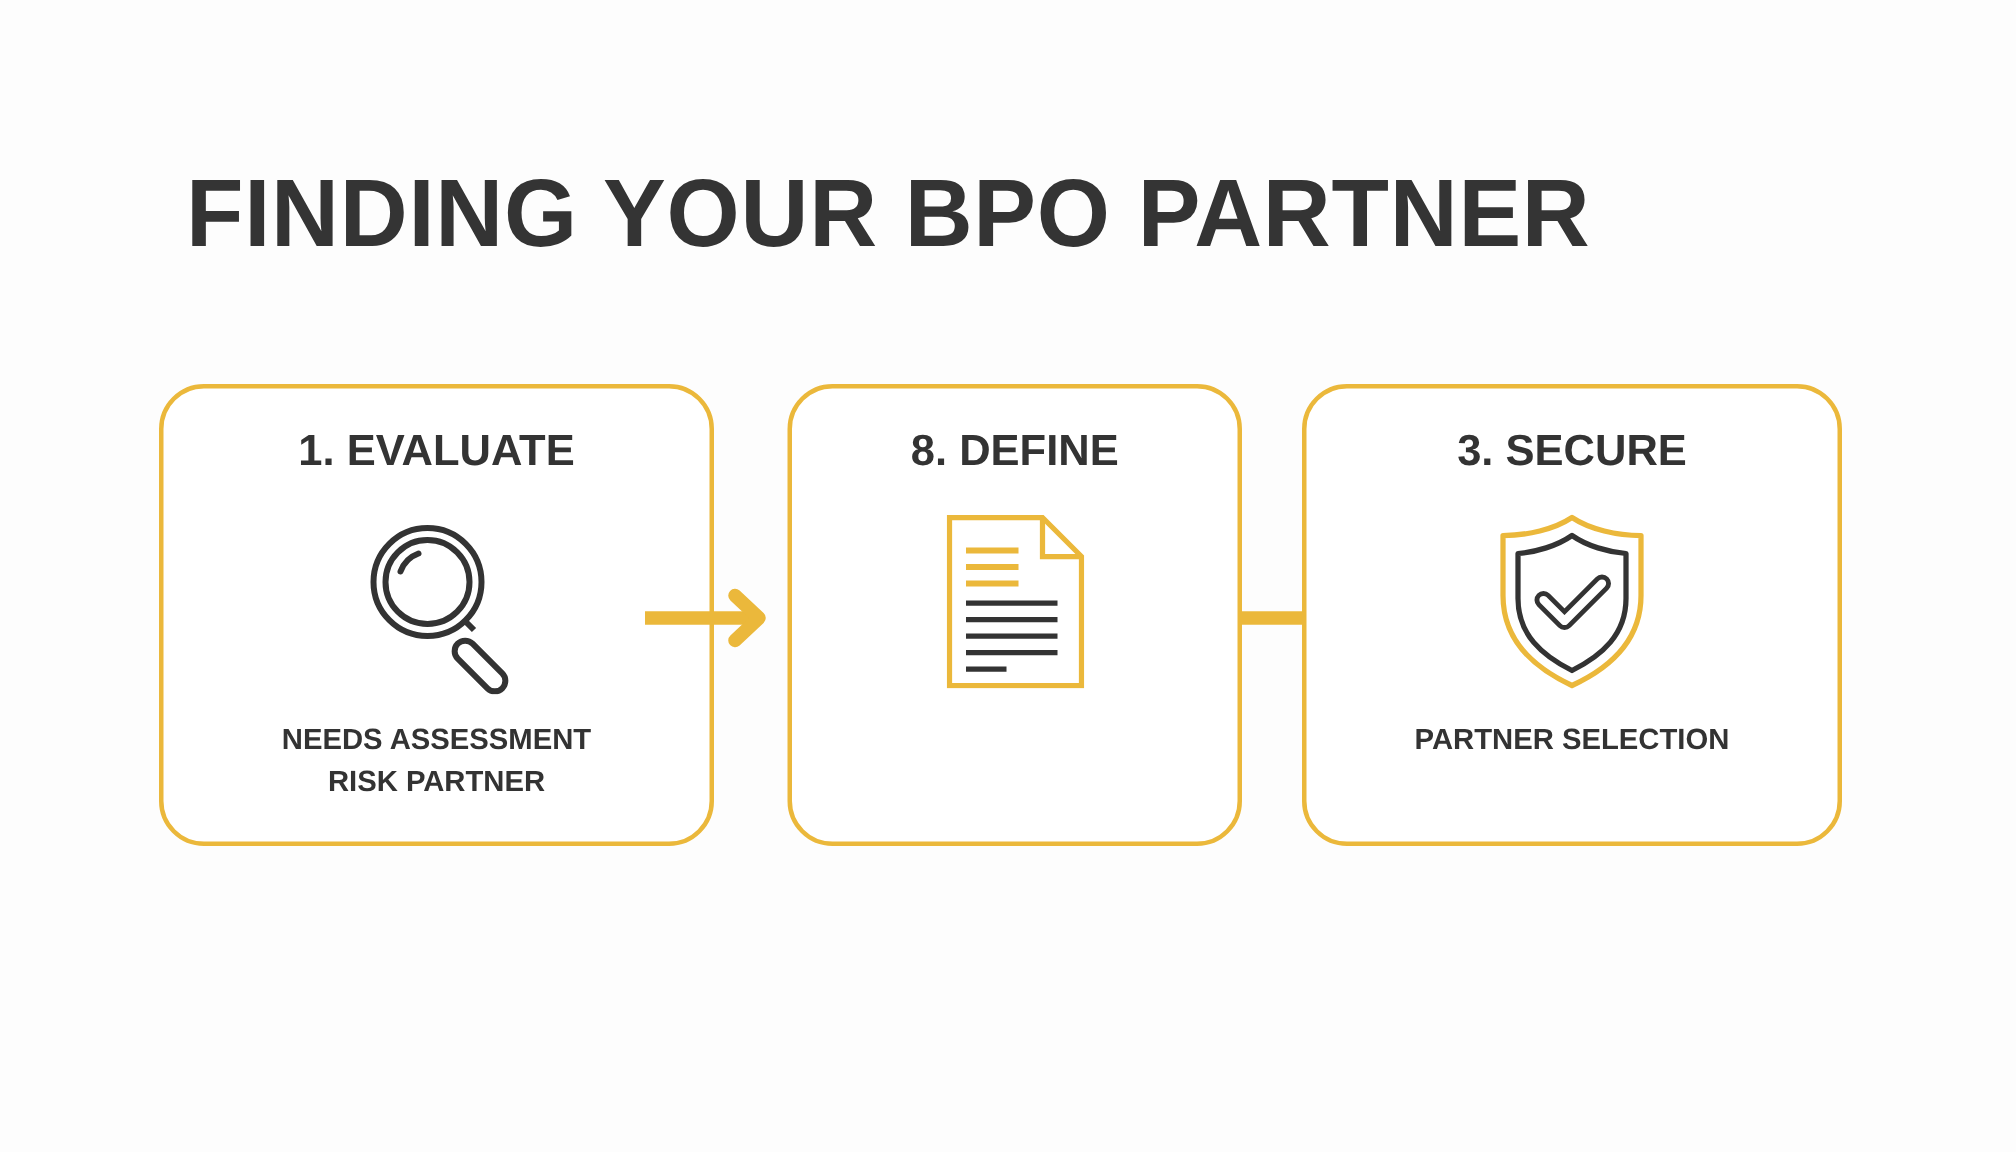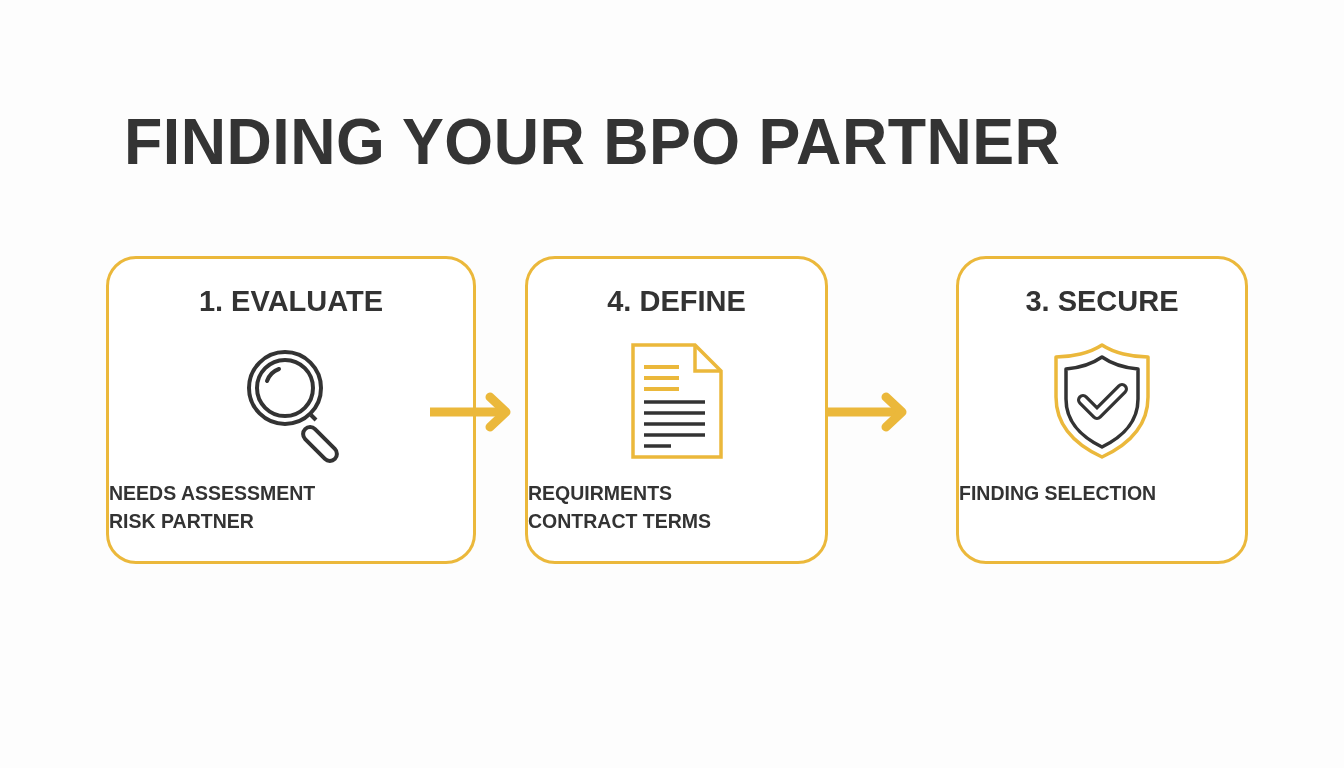--- a/index.html
+++ b/index.html
@@ -33,21 +33,21 @@
       position: absolute;
       top: 256px;
       height: 308px;
       box-sizing: border-box;
       border: 3.5px solid #ebb83b;
       border-radius: 30px;
       background: #ffffff;
     }
     #box1 { left: 106px; width: 370px; }
     #box2 { left: 525px; width: 303px; }
-    #box3 { left: 956px; width: 292px; }
+    #box3 { left: 868px; width: 360px; }
 
     .step-heading {
       position: absolute;
       left: 0;
       right: 0;
       top: 24px;
       text-align: center;
       font-size: 29px;
       font-weight: 700;
       color: #333333;
@@ -57,21 +57,21 @@
     .step-icon {
       position: absolute;
       left: 50%;
       transform: translateX(-50%);
     }
     .step-desc {
       position: absolute;
       left: 0;
       right: 0;
       top: 220px;
-      text-align: left;
+      text-align: center;
       font-size: 19.5px;
       font-weight: 700;
       color: #333333;
       line-height: 28px;
       white-space: nowrap;
     }
     .arrow {
       position: absolute;
       top: 392px;
       width: 84px;
@@ -103,38 +103,34 @@
 </div>
 
 <div class="arrow" id="arrow1">
   <svg width="84" height="40" viewBox="0 0 84 40">
     <line x1="0" y1="20" x2="74" y2="20" stroke="#ebb83b" stroke-width="9"></line>
     <polyline points="60,5 76,20 60,35" fill="none" stroke="#ebb83b" stroke-width="9" stroke-linecap="round" stroke-linejoin="round"></polyline>
   </svg>
 </div>
 
 <div class="step-box" id="box2">
-  <div class="step-heading">4. DEFINE</div>
+  <div class="step-heading">8. DEFINE</div>
   <div class="step-icon" style="top:84px;width:92px;height:116px;">
     <svg width="92" height="116" viewBox="0 0 92 116">
       <path d="M2 2 L64 2 L90 28 L90 114 L2 114 Z" fill="#ffffff" stroke="#ebb83b" stroke-width="3.5" stroke-linejoin="miter"></path>
       <path d="M64 2 L64 28 L90 28" fill="none" stroke="#ebb83b" stroke-width="3.5"></path>
       <line x1="13" y1="24" x2="48" y2="24" stroke="#ebb83b" stroke-width="4"></line>
       <line x1="13" y1="35" x2="48" y2="35" stroke="#ebb83b" stroke-width="4"></line>
       <line x1="13" y1="46" x2="48" y2="46" stroke="#ebb83b" stroke-width="4"></line>
       <line x1="13" y1="59" x2="74" y2="59" stroke="#333333" stroke-width="3.5"></line>
       <line x1="13" y1="70" x2="74" y2="70" stroke="#333333" stroke-width="3.5"></line>
       <line x1="13" y1="81" x2="74" y2="81" stroke="#333333" stroke-width="3.5"></line>
       <line x1="13" y1="92" x2="74" y2="92" stroke="#333333" stroke-width="3.5"></line>
       <line x1="13" y1="103" x2="40" y2="103" stroke="#333333" stroke-width="3.5"></line>
     </svg>
-  </div>
-  <div class="step-desc">
-    <div>REQUIRMENTS</div>
-    <div>CONTRACT TERMS</div>
   </div>
 </div>
 
 <div class="arrow" id="arrow2">
   <svg width="84" height="40" viewBox="0 0 84 40">
     <line x1="0" y1="20" x2="74" y2="20" stroke="#ebb83b" stroke-width="9"></line>
     <polyline points="60,5 76,20 60,35" fill="none" stroke="#ebb83b" stroke-width="9" stroke-linecap="round" stroke-linejoin="round"></polyline>
   </svg>
 </div>
 
@@ -142,15 +138,15 @@
   <div class="step-heading">3. SECURE</div>
   <div class="step-icon" style="top:82px;width:100px;height:120px;">
     <svg width="100" height="120" viewBox="0 0 100 120">
       <path d="M50 4 C 62 12, 80 16, 96 16 L 96 56 C 96 86, 76 104, 50 116 C 24 104, 4 86, 4 56 L 4 16 C 20 16, 38 12, 50 4 Z" fill="#ffffff" stroke="#ebb83b" stroke-width="3.5" stroke-linejoin="round"></path>
       <path d="M50 16 C 60 23, 74 27, 86 28 L 86 58 C 86 82, 70 96, 50 106 C 30 96, 14 82, 14 58 L 14 28 C 26 27, 40 23, 50 16 Z" fill="none" stroke="#333333" stroke-width="3.5" stroke-linejoin="round"></path>
       <path d="M31 59 L 45 73 L 70 48" fill="none" stroke="#333333" stroke-width="12" stroke-linecap="round" stroke-linejoin="round"></path>
       <path d="M31 59 L 45 73 L 70 48" fill="none" stroke="#ffffff" stroke-width="5.5" stroke-linecap="round" stroke-linejoin="round"></path>
     </svg>
   </div>
   <div class="step-desc">
-    <div>FINDING SELECTION</div>
+    <div>PARTNER SELECTION</div>
   </div>
 </div>
 
 </body></html>

